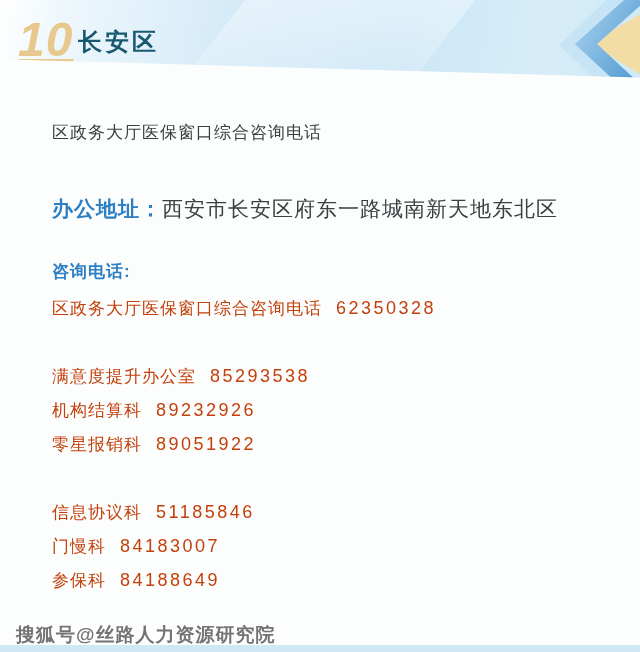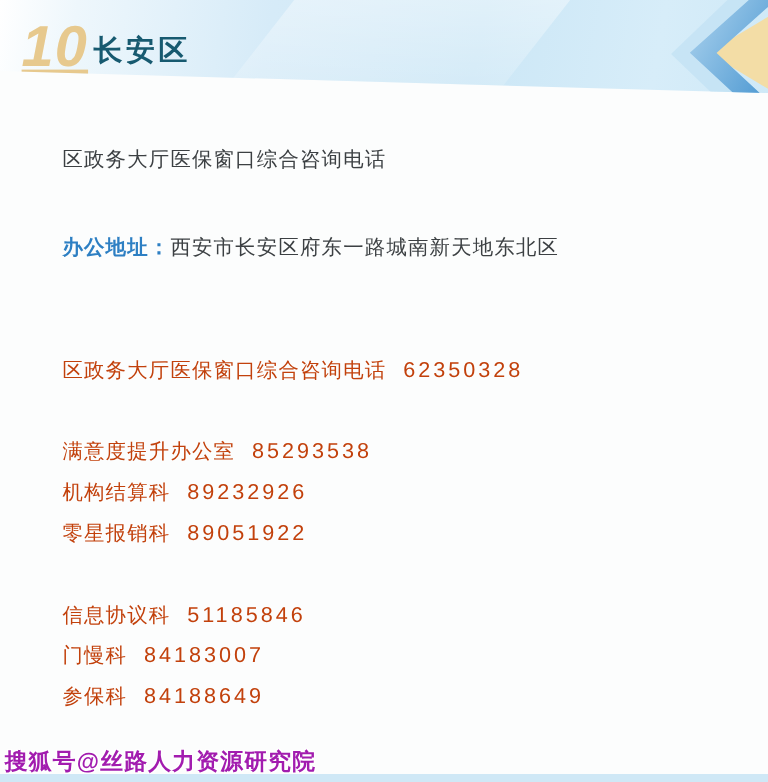--- a/index.html
+++ b/index.html
@@ -36,37 +36,37 @@
   }
   .chevron-svg{position:absolute;right:0;top:0;}
 
   
   .org-name{
     position:absolute;left:52px;top:121px;
     font-size:17px;color:#3c4043;letter-spacing:1px;
   }
   .address-line{
     position:absolute;left:52px;top:195px;
-    font-size:17px;color:#3c4043;letter-spacing:1px;font-family:Liberation Mono, monospace;
+    font-size:21px;color:#3c4043;letter-spacing:1px;font-family:Liberation Mono, monospace;
   }
   .blue-label{color:#2d7fc3;font-weight:700;}
   .phones-label{
     position:absolute;left:52px;top:260px;
     font-size:17px;letter-spacing:1px;
   }
   .phone-row{
     position:absolute;left:52px;
     font-size:17px;color:#c2410c;letter-spacing:1px;white-space:nowrap;
   }
   .pnum{margin-left:14px;letter-spacing:2.5px;font-size:18px;}
 
   
   .watermark{
-    position:absolute;left:4px;top:622px;
-    font-size:19px;font-weight:700;color:#a21caf;letter-spacing:1px;
+    position:absolute;left:16px;top:622px;
+    font-size:19px;font-weight:700;color:#737373;letter-spacing:1px;
     text-shadow:1px 1px 0 #fff,-1px -1px 0 #fff,1px -1px 0 #fff,-1px 1px 0 #fff,0 2px 2px rgba(255,255,255,.8);
   }
   .bottom-strip{
     position:absolute;left:0;bottom:0;width:640px;height:7px;
     background:#cfe8f6;
   }
 </style>
 </head>
 <body>
 
@@ -88,20 +88,21 @@
     <div class="banner-index">10</div>
     <div class="banner-title">长安区</div>
   </div>
 
   <div class="org-name">区政务大厅医保窗口综合咨询电话</div>
 
   <div class="address-line">
     <span class="blue-label">办公地址：</span><span>西安市长安区府东一路城南新天地东北区</span>
   </div>
 
+  <div class="phones-label blue-label">咨询电话:</div>
 
   <div class="phone-row" style="top:297px">
     <span>区政务大厅医保窗口综合咨询电话</span><span class="pnum">62350328</span>
   </div>
   <div class="phone-row" style="top:365px">
     <span>满意度提升办公室</span><span class="pnum">85293538</span>
   </div>
   <div class="phone-row" style="top:399px">
     <span>机构结算科</span><span class="pnum">89232926</span>
   </div>

